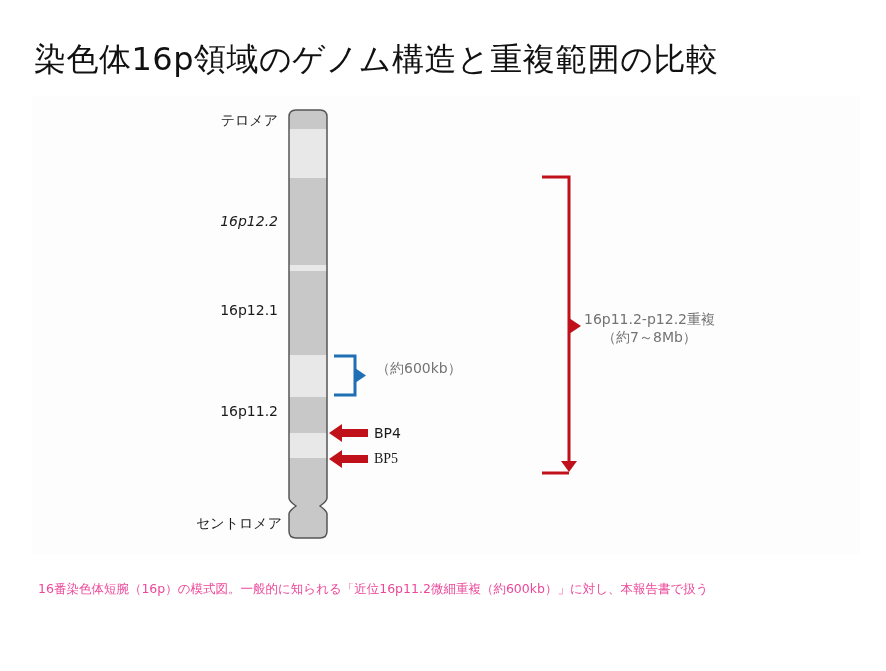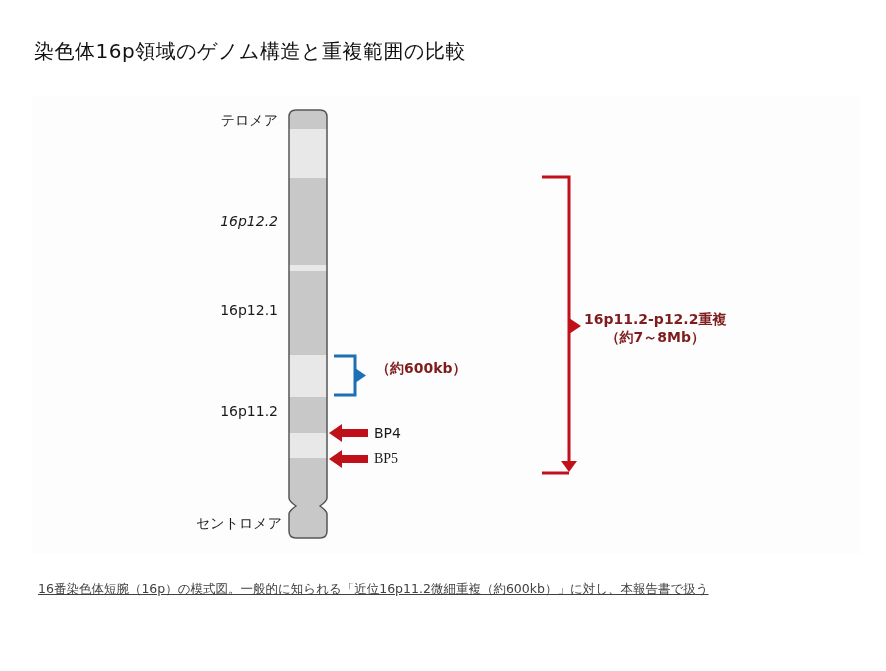--- a/index.html
+++ b/index.html
@@ -1,26 +1,26 @@
 <!DOCTYPE html>
 <html><head>
   <meta charset="utf-8">
   <style>
     html, body { margin: 0; padding: 0; background: #ffffff; }
     body { width: 886px; height: 671px; position: relative; overflow: hidden;
            font-family: "DejaVu Sans", "Liberation Sans", sans-serif; color: #1a1a1a; }
-    .title { position: absolute; left: 34px; top: 38px; font-size: 20px; font-weight: 400;
+    .title { position: absolute; left: 34px; top: 38px; font-size: 32px; font-weight: 400;
              letter-spacing: 0.5px; color: #111; white-space: nowrap; }
     .panel { position: absolute; left: 32px; top: 96px; width: 828px; height: 458px;
              background: #fdfdfd; }
     .diagram { position: absolute; left: 0; top: 0; width: 886px; height: 671px; }
     .lbl { position: absolute; font-size: 14px; color: #1a1a1a; white-space: nowrap; }
     .lbl-right { text-align: right; }
-    .ann { position: absolute; font-size: 14px; color: #7f1d1d; text-align: center; line-height: 18px; white-space: nowrap; font-weight: bold; }
-    .caption { position: absolute; left: 38px; top: 578px; width: 830px; font-size: 12.5px; line-height: 21px; color: #404040; text-decoration: underline; }
+    .ann { position: absolute; font-size: 14px; color: #737373; text-align: center; line-height: 18px; white-space: nowrap; }
+    .caption { position: absolute; left: 38px; top: 578px; width: 830px; font-size: 12.5px; line-height: 21px; color: #ec4899; }
     .caption p { margin: 0; white-space: nowrap; }
   </style>
 </head>
 <body>
 
 <div class="title">染色体16p領域のゲノム構造と重複範囲の比較</div>
 
 <div class="panel"></div>
 
 <svg class="diagram" width="886" height="671" viewBox="0 0 886 671">

